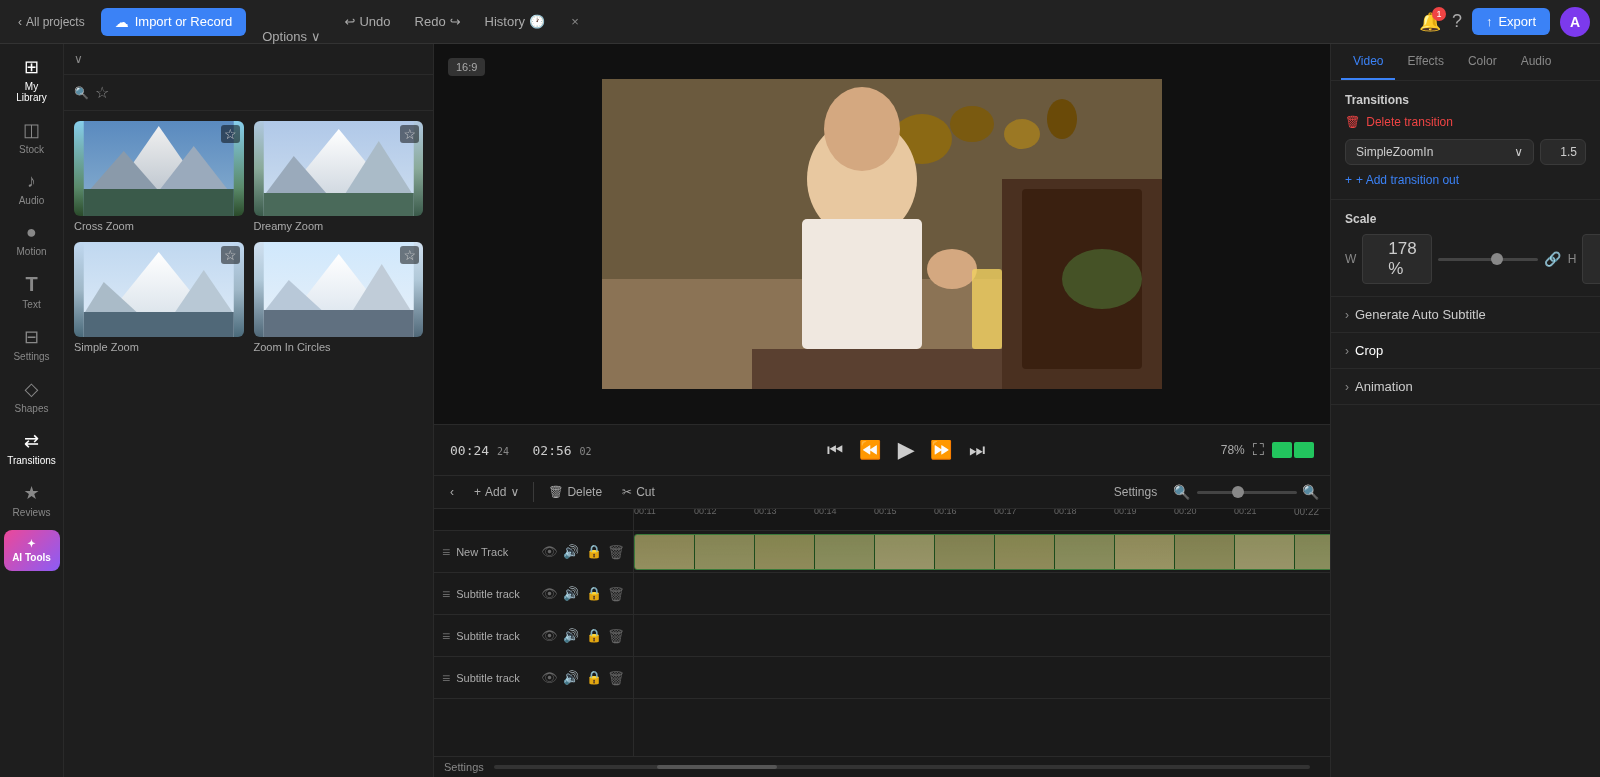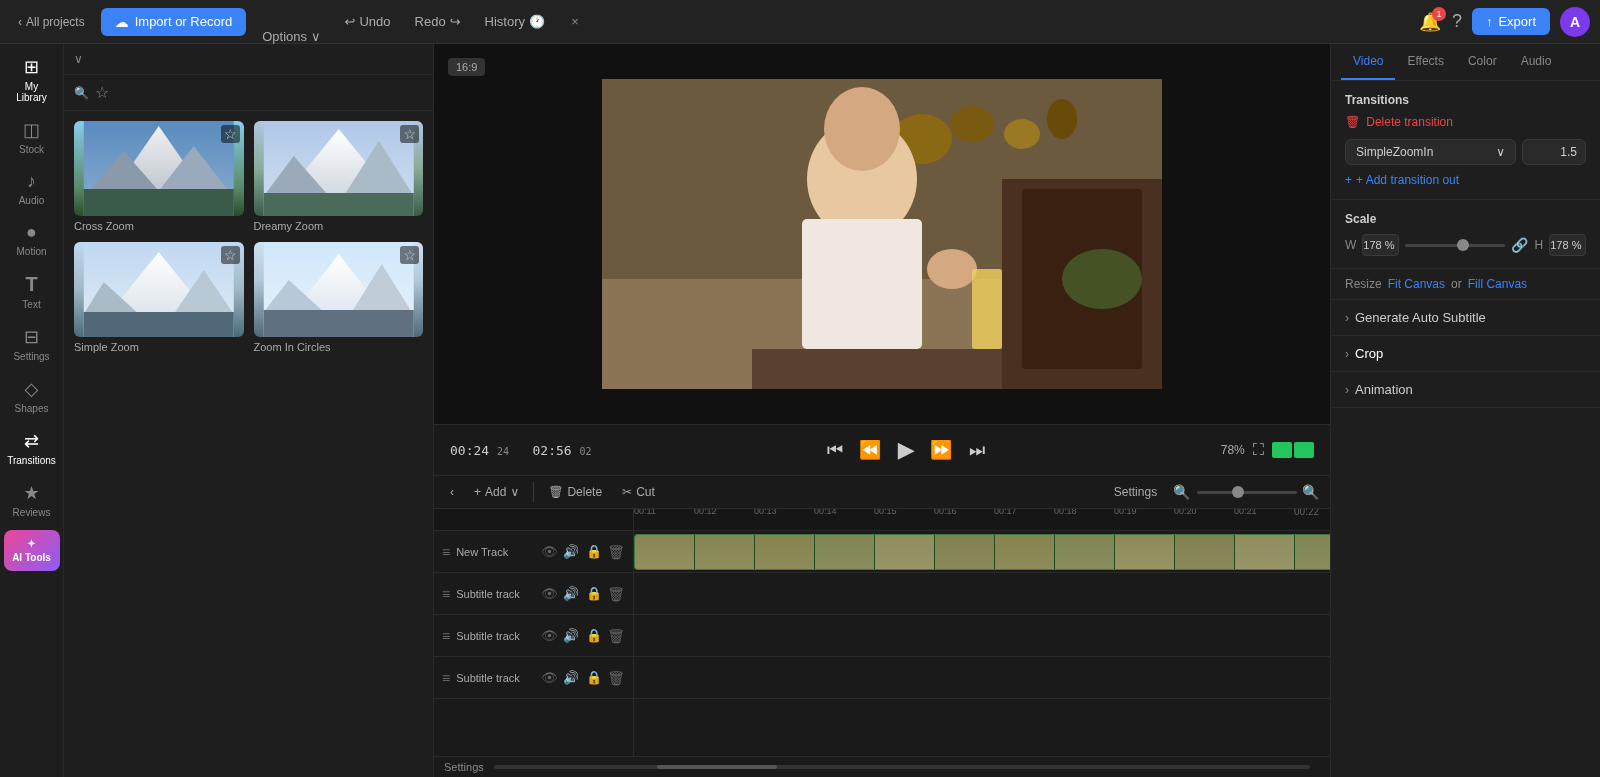--- a/index.html
+++ b/index.html
@@ -102,32 +102,32 @@
     .right-panel { width: 270px; background: #1e1e1e; border-left: 1px solid #2a2a2a; display: flex; flex-direction: column; flex-shrink: 0; overflow-y: auto; }
     .right-panel-tabs { display: flex; border-bottom: 1px solid #2a2a2a; padding: 0 10px; }
     .right-tab { padding: 10px 12px; cursor: pointer; font-size: 12px; color: #888; border-bottom: 2px solid transparent; }
     .right-tab.active { color: #3b82f6; border-bottom-color: #3b82f6; }
 
     .right-section { padding: 12px 14px; border-bottom: 1px solid #2a2a2a; }
     .section-title { font-size: 12px; color: #ccc; font-weight: 600; margin-bottom: 8px; }
     .delete-transition-btn { display: flex; align-items: center; gap: 6px; color: #ef4444; font-size: 12px; cursor: pointer; margin-bottom: 10px; }
     .transition-select-row { display: flex; align-items: center; gap: 6px; }
     .transition-select { flex: 1; background: #2a2a2a; border: 1px solid #3a3a3a; border-radius: 6px; padding: 5px 10px; color: #ccc; font-size: 12px; cursor: pointer; display: flex; align-items: center; justify-content: space-between; }
-    .transition-value { background: #2a2a2a; border: 1px solid #3a3a3a; border-radius: 6px; padding: 5px 8px; color: #ccc; font-size: 12px; width: 64px; text-align: right; }
+    .transition-value { background: #2a2a2a; border: 1px solid #3a3a3a; border-radius: 6px; padding: 5px 8px; color: #ccc; font-size: 12px; width: 46px; text-align: right; }
     .add-transition-out { display: flex; align-items: center; gap: 4px; color: #3b82f6; font-size: 12px; cursor: pointer; margin-top: 8px; }
 
     .position-section { padding: 12px 14px; border-bottom: 1px solid #2a2a2a; }
     .pos-row { display: flex; align-items: center; gap: 8px; }
     .pos-input { background: #2a2a2a; border: 1px solid #3a3a3a; border-radius: 4px; padding: 4px 8px; color: #ccc; font-size: 11px; width: 90px; }
     .pos-angle { background: #2a2a2a; border: 1px solid #3a3a3a; border-radius: 4px; padding: 4px 8px; color: #ccc; font-size: 11px; width: 50px; text-align: center; }
 
     .scale-section { padding: 12px 14px; border-bottom: 1px solid #2a2a2a; }
     .scale-row { display: flex; align-items: center; gap: 6px; }
     .scale-label { font-size: 12px; color: #888; }
-    .scale-input { background: #2a2a2a; border: 1px solid #3a3a3a; border-radius: 4px; padding: 4px 0; color: #ccc; font-size: 11px; width: 70px; }
+    .scale-input { background: #2a2a2a; border: 1px solid #3a3a3a; border-radius: 4px; padding: 4px 25px; color: #ccc; font-size: 17px; width: 70px; }
     .scale-slider { flex: 1; }
     .link-icon { color: #888; font-size: 14px; cursor: pointer; }
 
     .resize-row { display: flex; align-items: center; gap: 6px; padding: 8px 14px; border-bottom: 1px solid #2a2a2a; font-size: 12px; color: #888; }
     .resize-link { color: #3b82f6; cursor: pointer; }
 
     .collapsible-row { display: flex; align-items: center; gap: 6px; padding: 10px 14px; cursor: pointer; border-bottom: 1px solid #2a2a2a; font-size: 13px; color: #ccc; }
     .chevron-right { color: #888; font-size: 12px; }
     .collapsible-row.active-crop { color: #fff; font-weight: 500; }
 
@@ -594,26 +594,20 @@
         </div>
         <input type="range" min="0" max="300" value="178" class="scale-slider" style="">
         <span class="link-icon">🔗</span>
         <span class="scale-label">H</span>
         <div class="scale-input">
           <span>178 %</span>
         </div>
       </div>
     </div>
 
-    <div class="resize-row">
-      <span>Resize</span>
-      <span class="resize-link">Fit Canvas</span>
-      <span>or</span>
-      <span class="resize-link">Fill Canvas</span>
-    </div>
 
     <div class="collapsible-row">
       <span class="chevron-right">›</span>
       <span>Generate Auto Subtitle</span>
     </div>
 
     <div class="collapsible-row active-crop">
       <span class="chevron-right">›</span>
       <span>Crop</span>
     </div>

